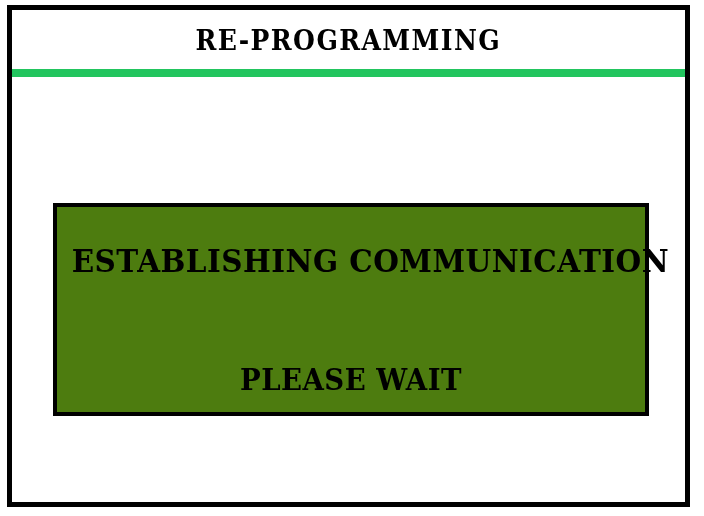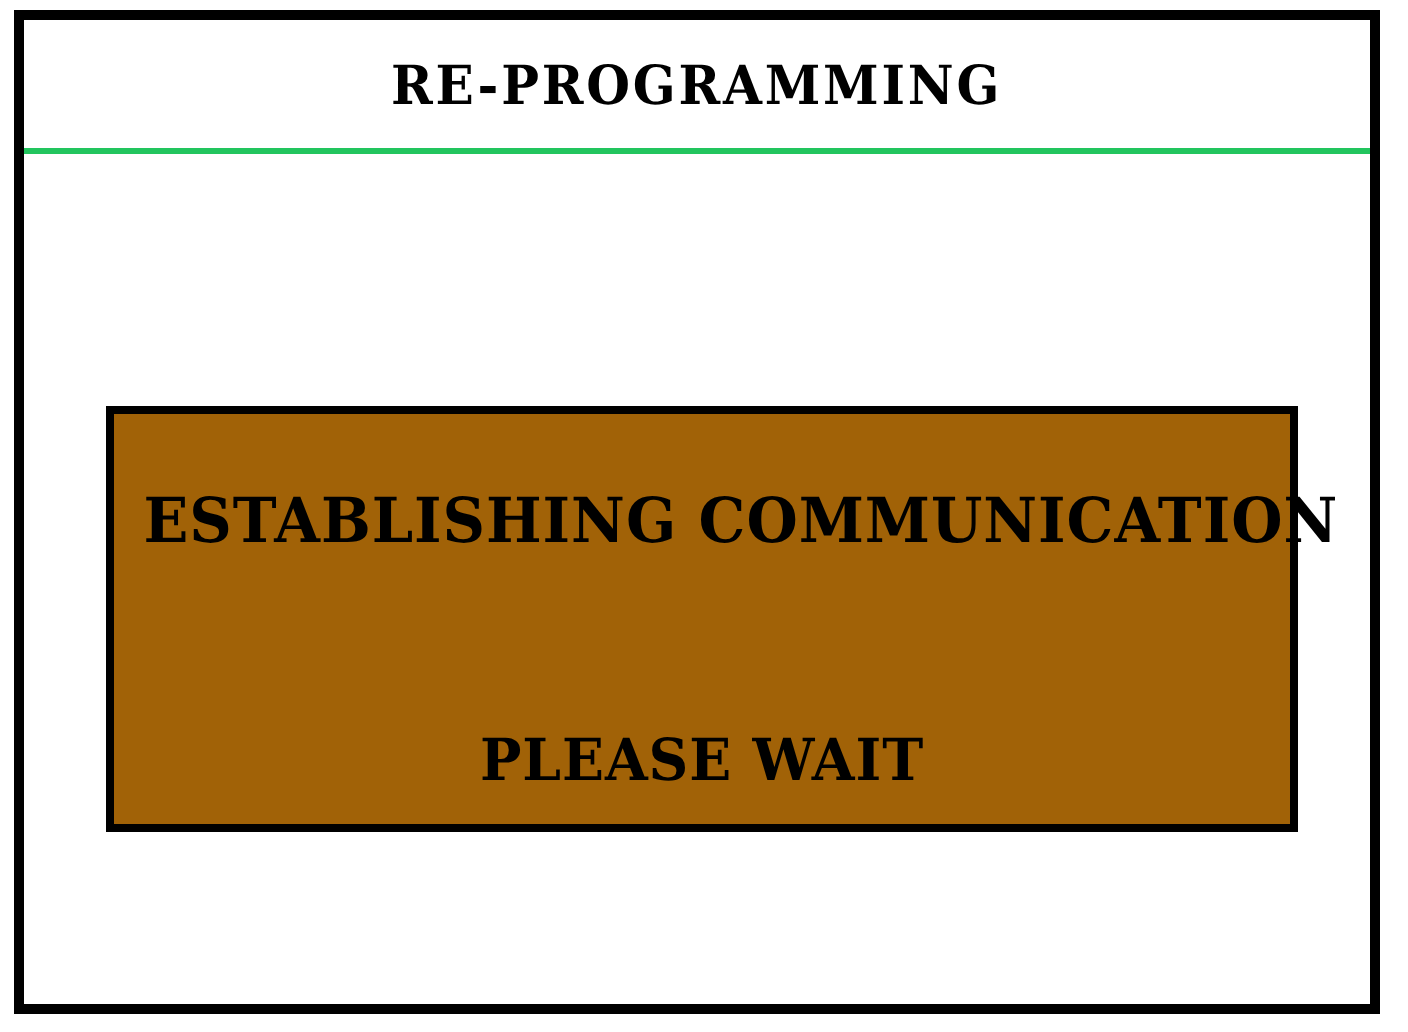--- a/index.html
+++ b/index.html
@@ -35,21 +35,21 @@
   }
 
   
   .title-bar {
     position: absolute;
     left: 0;
     top: 0;
     right: 0;
     height: 67px;
     box-sizing: border-box;
-    border-bottom: 3px solid #22c55e;
+    border-bottom: 8px solid #22c55e;
     display: flex;
     align-items: center;
     justify-content: center;
     background: #ffffff;
   }
 
   .title-text {
     font-family: "DejaVu Serif", serif;
     font-weight: bold;
     font-size: 27px;
@@ -74,21 +74,21 @@
 
   
   .status-panel {
     position: absolute;
     left: 41px;
     top: 122px;
     width: 596px;
     height: 213px;
     box-sizing: border-box;
     border: 4px solid #000000;
-    background: #a16207;
+    background: #4d7c0f;
   }
 
   .status-primary {
     position: absolute;
     left: 0;
     right: 0;
     top: 39px;
     text-align: center;
     font-family: "DejaVu Serif", serif;
     font-weight: bold;

